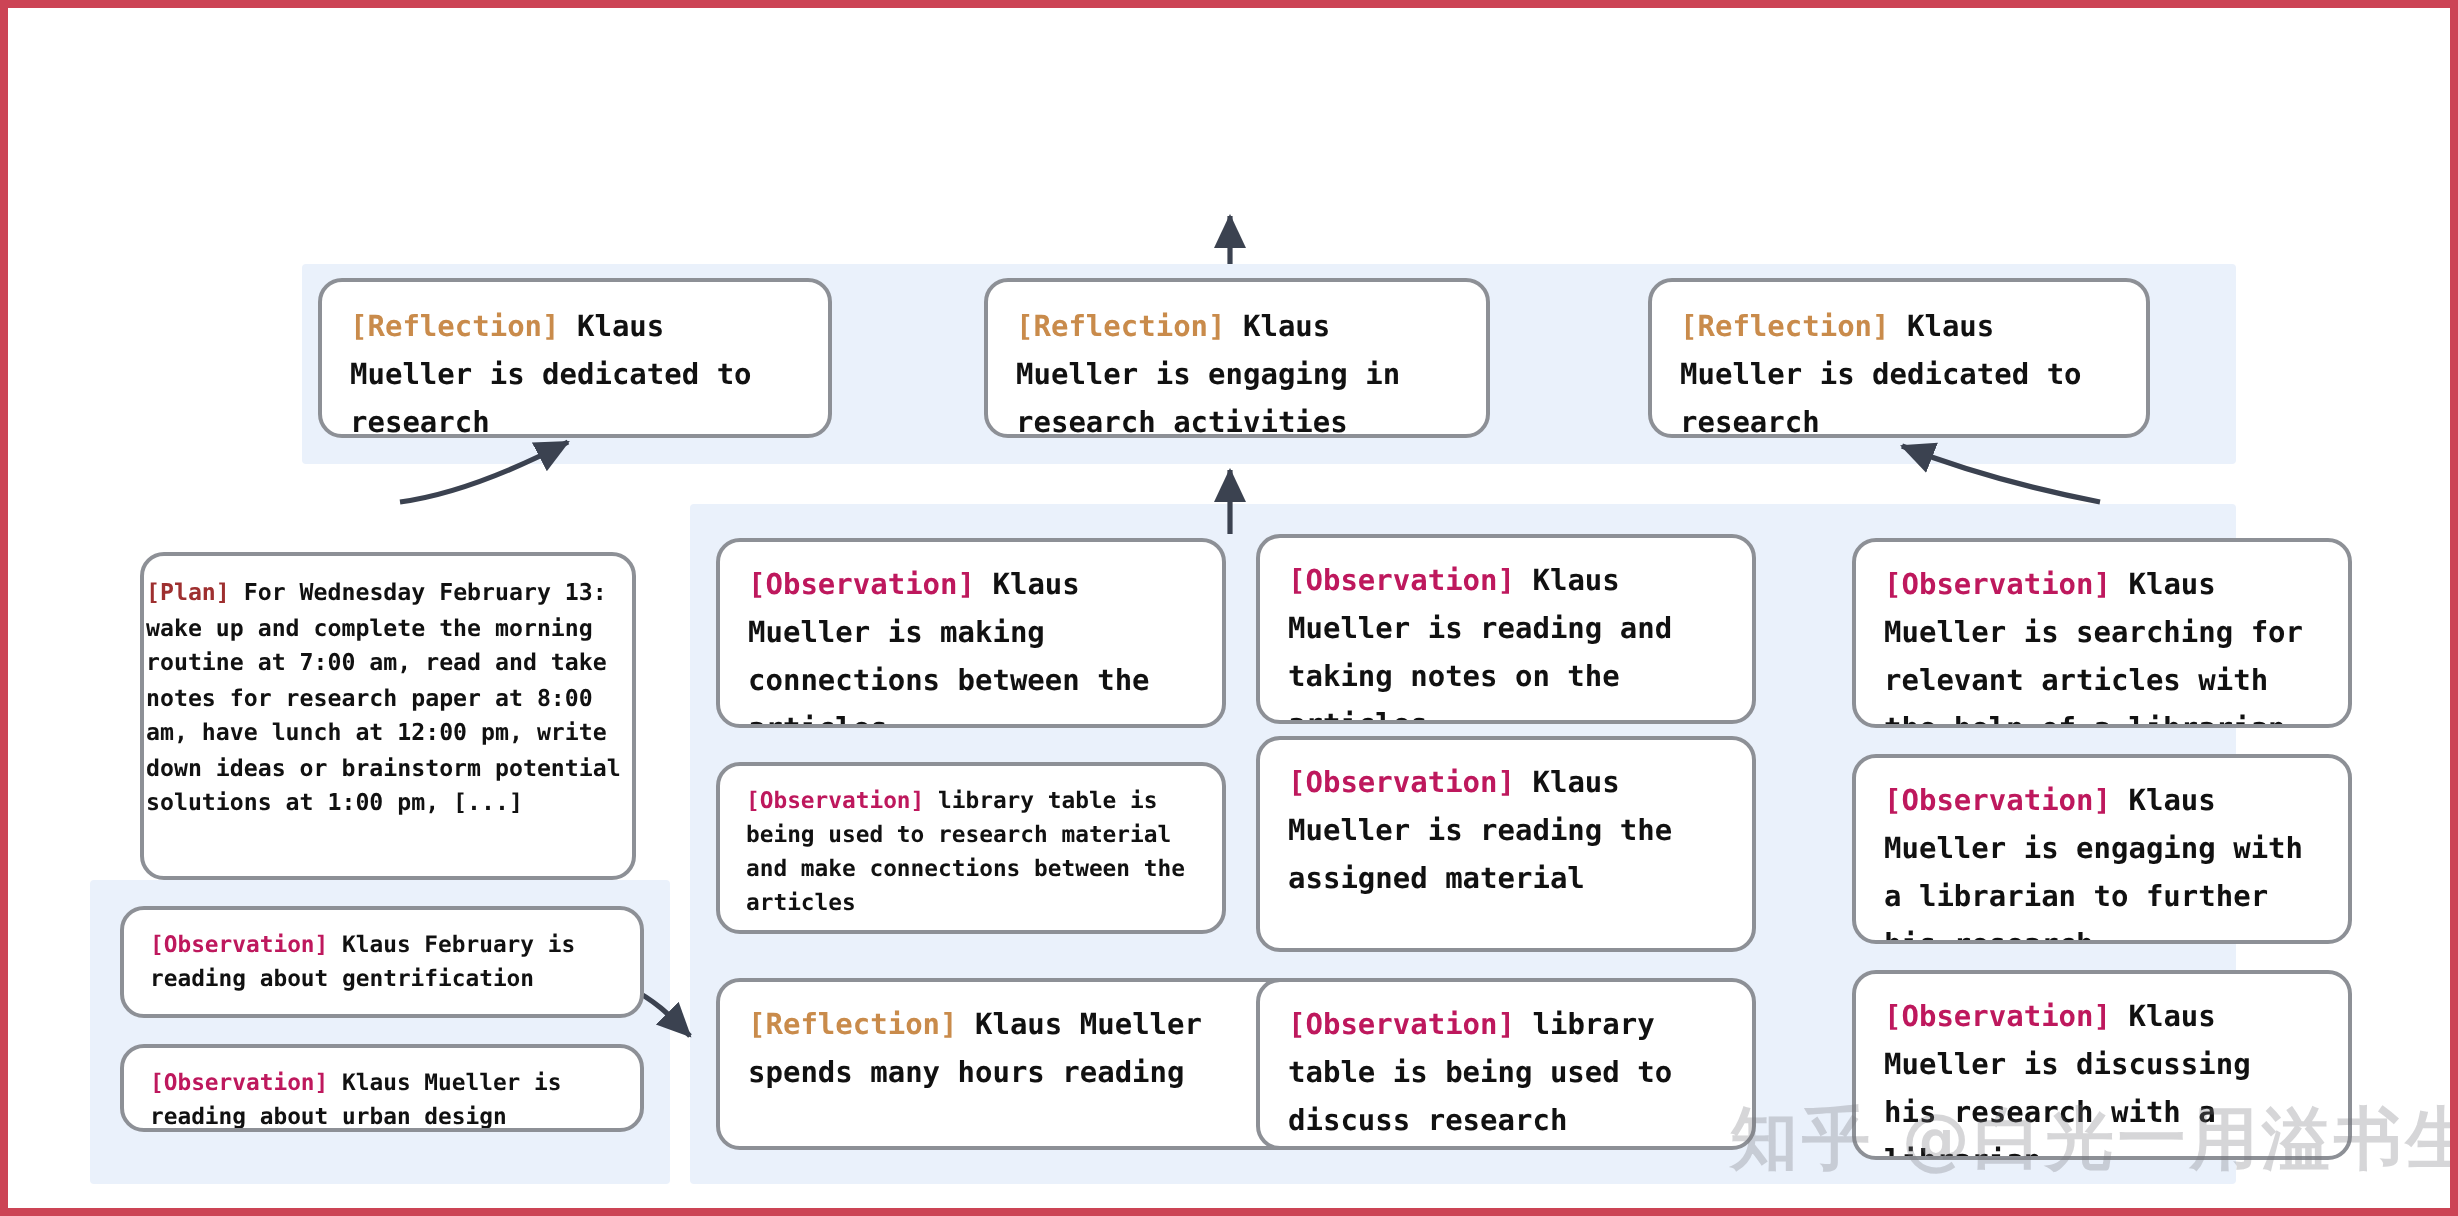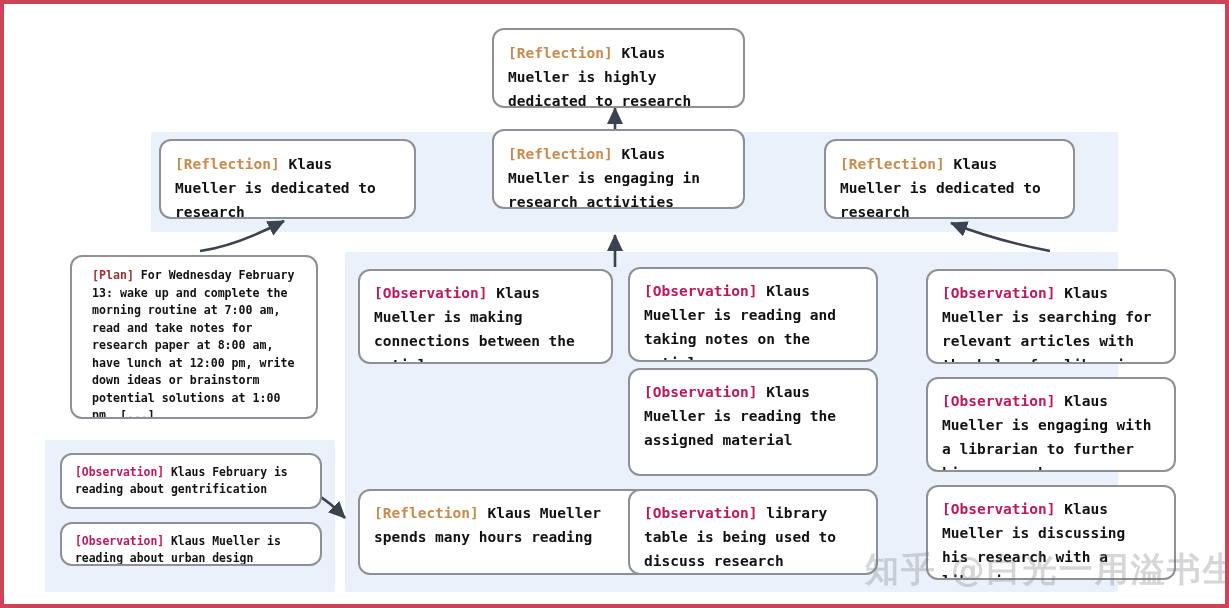--- a/index.html
+++ b/index.html
@@ -40,21 +40,21 @@
     word-break: normal;
   }
   .tag-reflection { color: #c98b4b; font-weight: bold; }
   .tag-observation { color: #be185d; font-weight: bold; }
   .tag-plan { color: #9e2f2f; font-weight: bold; }
 
   
   .s-lg { font-size: 14.5px; line-height: 24px; padding: 11px 14px; }
   .s-md { font-size: 14.5px; line-height: 24px; padding: 10px 14px; }
   .s-sm { font-size: 11.4px; line-height: 17px; padding: 9px 13px; }
-  .s-plan { font-size: 11.6px; line-height: 17.5px; padding: 10px 20px; }
+  .s-plan { font-size: 11.6px; line-height: 17.5px; padding: 10px 1px; margin-top: 21px; }
 
   svg.arrows {
     position: absolute;
     left: 0; top: 0;
     width: 1221px;
     height: 600px;
     pointer-events: none;
   }
   .watermark {
     position: absolute;
@@ -87,29 +87,26 @@
 
     <line x1="611" y1="263" x2="611" y2="231" stroke="#3b4250" stroke-width="2.6" marker-end="url(#ah)"></line>
 
     <path d="M196,247 C225,243 255,230 280,217" stroke="#3b4250" stroke-width="2.6" fill="none" marker-end="url(#ah)"></path>
 
     <path d="M1046,247 C1010,240 975,230 947,219" stroke="#3b4250" stroke-width="2.6" fill="none" marker-end="url(#ah)"></path>
 
     <path d="M311,490 C325,497 332,505 341,514" stroke="#3b4250" stroke-width="2.6" fill="none" marker-end="url(#ah)"></path>
   </svg>
 
-  <div class="node s-lg" style="left:488px; top:24px; width:253px; height:80px;">
-    <span class="txt"><span class="tag-reflection">[Reflection]</span><span> Klaus Mueller is highly dedicated to research</span></span>
-  </div>
 
   <div class="node s-lg" style="left:155px; top:135px; width:257px; height:80px;">
     <span class="txt"><span class="tag-reflection">[Reflection]</span><span> Klaus Mueller is dedicated to research</span></span>
   </div>
 
-  <div class="node s-lg" style="left:488px; top:125px; width:253px; height:80px;">
+  <div class="node s-lg" style="left:488px; top:135px; width:253px; height:80px;">
     <span class="txt"><span class="tag-reflection">[Reflection]</span><span> Klaus Mueller is engaging in research activities</span></span>
   </div>
 
   <div class="node s-lg" style="left:820px; top:135px; width:251px; height:80px;">
     <span class="txt"><span class="tag-reflection">[Reflection]</span><span> Klaus Mueller is dedicated to research</span></span>
   </div>
 
   <div class="node s-plan" style="left:66px; top:251px; width:248px; height:164px;">
     <span class="txt"><span class="tag-plan">[Plan]</span><span> For Wednesday February 13: wake up and complete the morning routine at 7:00 am, read and take notes for research paper at 8:00 am, have lunch at 12:00 pm, write down ideas or brainstorm potential solutions at 1:00 pm, [...]</span></span>
   </div>
@@ -119,20 +116,23 @@
   </div>
 
   <div class="node s-sm" style="left:56px; top:518px; width:262px; height:44px;">
     <span class="txt"><span class="tag-observation">[Observation]</span><span> Klaus Mueller is reading about urban design</span></span>
   </div>
 
   <div class="node s-md" style="left:354px; top:265px; width:255px; height:95px;">
     <span class="txt"><span class="tag-observation">[Observation]</span><span> Klaus Mueller is making connections between the articles</span></span>
   </div>
 
+  <div class="node s-sm" style="left:354px; top:377px; width:255px; height:86px;">
+    <span class="txt"><span class="tag-observation">[Observation]</span><span> library table is being used to research material and make connections between the articles</span></span>
+  </div>
 
   <div class="node s-md" style="left:354px; top:485px; width:307px; height:86px;">
     <span class="txt"><span class="tag-reflection">[Reflection]</span><span> Klaus Mueller spends many hours reading</span></span>
   </div>
 
   <div class="node s-md" style="left:624px; top:263px; width:250px; height:95px;">
     <span class="txt"><span class="tag-observation">[Observation]</span><span> Klaus Mueller is reading and taking notes on the articles</span></span>
   </div>
 
   <div class="node s-md" style="left:624px; top:364px; width:250px; height:108px;">

